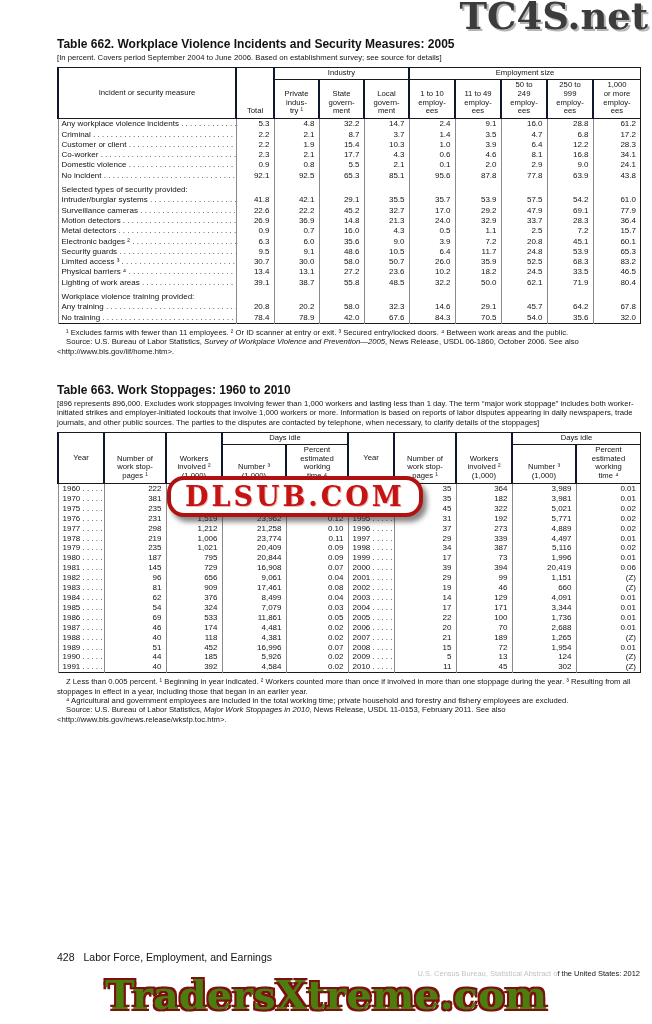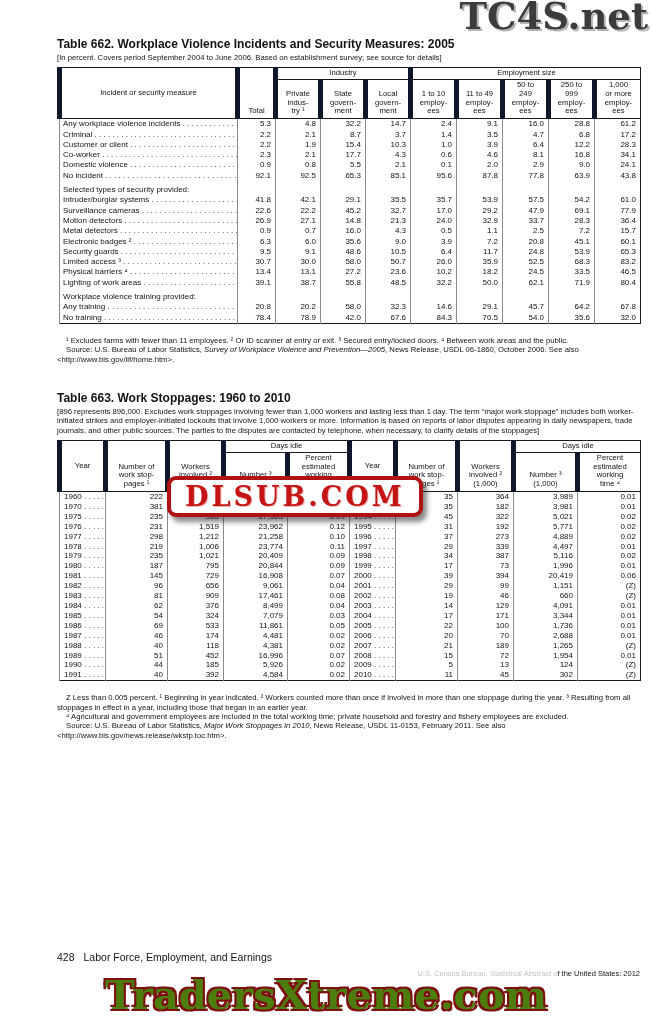--- a/index.html
+++ b/index.html
@@ -3,43 +3,43 @@
 <meta charset="utf-8">
 <style>
   html,body{margin:0;padding:0}
   body{background:#fff;font-family:"Liberation Sans","DejaVu Sans",sans-serif;color:#131313}
   .page{position:relative;width:652px;height:1024px;background:#fff;overflow:hidden}
   .content{position:absolute;left:57px;top:0;width:584px}
   .t-title{font-size:12px;font-weight:bold;margin:0;padding-top:37px}
   .t-title.second{padding-top:27px}
   .t-note{font-size:7.7px;line-height:9.3px;margin:2px 0 0 0}
   table.dtable{border-collapse:collapse;table-layout:fixed;width:100%;margin-top:5px;border:1px solid #1a1a1a}
-  .dtable th{font-weight:normal;font-size:7.7px;line-height:8.8px;text-align:center;padding:1px 1px;border-left:5px solid #0f172a;white-space:pre-line}
+  .dtable th{font-weight:normal;font-size:7.7px;line-height:8.8px;text-align:center;padding:1px 1px;border-left:2px solid #0f172a;white-space:pre-line}
   .dtable thead{border-bottom:1px solid #1a1a1a}
   .dtable th.grouphead{border-bottom:1px solid #1a1a1a;padding:1px 0;vertical-align:middle}
   .dtable th.stubhead{vertical-align:middle}
   .dtable th.totalhead,.dtable th.subhead{vertical-align:bottom;padding-bottom:2px}
   .dtable th.yearhead{vertical-align:middle}
   .dtable td{font-size:8px;padding:0;border-left:1px solid #8a8a8a;overflow:hidden}
   .t662 td{line-height:10.3px}
   .t663 td{line-height:9.9px}
   .dtable td.num{text-align:right;padding-right:4px}
   .dtable td.stub{text-align:left;padding-left:3px;white-space:nowrap}
   .dtable td.year{text-align:right;padding-left:4px;white-space:nowrap}
   .leader{white-space:nowrap;overflow:hidden}
   .leader::after{content:" . . . . . . . . . . . . . . . . . . . . . . . . . . . . . . . . . . . . . . . . . . . . . . . . . . . . . . . ."}
   td.indent{padding-left:12px}
   tr.section-row td{padding-top:4px}
   .fn{font-size:7.7px;line-height:9.4px;margin:0;text-indent:9px}
-  .fn.first{margin-top:12px}
+  .fn.first{margin-top:4px}
   .footer-line{position:absolute;left:57px;top:951px;font-size:10.5px}
   .footer-line .pageno{margin-right:9px}
   .census{position:absolute;right:12px;top:969px;font-size:7.5px}
   .wm-top{position:absolute;top:-6px;right:4px;font-family:"DejaVu Serif",serif;font-weight:bold;font-size:37px;color:#3c3c3c;text-shadow:2px 2px 0 rgba(120,120,120,.55);z-index:9}
-  .wm-mid{position:absolute;left:167px;top:476px;z-index:9;background:#fff;border:4px solid #b01212;border-radius:9px;padding:1px 14px;box-shadow:4px 5px 5px rgba(40,40,40,.55);font-family:"DejaVu Serif",serif;font-weight:bold;font-size:27px;letter-spacing:3px;color:#c41414;text-shadow:1px 1px 0 #f2b8b8}
+  .wm-mid{position:absolute;left:167px;top:476px;z-index:9;background:#fff;border:4px solid #b01212;border-radius:17px;padding:1px 14px;box-shadow:4px 5px 5px rgba(40,40,40,.55);font-family:"DejaVu Serif",serif;font-weight:bold;font-size:27px;letter-spacing:3px;color:#c41414;text-shadow:1px 1px 0 #f2b8b8}
   .wm-bottom{position:absolute;left:50%;transform:translateX(-50%);top:971px;z-index:10;font-family:"DejaVu Serif",serif;font-weight:bold;font-size:40px;white-space:nowrap;color:#4d7c0f;background:rgba(255,255,255,.72);padding:0 10px;text-shadow:-2px -2px 0 #7c1010,2px -2px 0 #7c1010,-2px 2px 0 #7c1010,2px 2px 0 #7c1010}
 </style>
 </head>
 <body>
 
 <div class="page">
 
   <div class="content">
 
     <p class="t-title">Table 662. Workplace Violence Incidents and Security Measures: 2005</p>
@@ -200,21 +200,21 @@
             <td class="num">32.7</td>
             <td class="num">17.0</td>
             <td class="num">29.2</td>
             <td class="num">47.9</td>
             <td class="num">69.1</td>
             <td class="num">77.9</td>
           </tr>
           <tr>
             <td class="stub leader indent"><span>Motion detectors</span></td>
             <td class="num">26.9</td>
-            <td class="num">27.1</td>
+            <td class="num">36.9</td>
             <td class="num">14.8</td>
             <td class="num">21.3</td>
             <td class="num">24.0</td>
             <td class="num">32.9</td>
             <td class="num">33.7</td>
             <td class="num">28.3</td>
             <td class="num">36.4</td>
           </tr>
           <tr>
             <td class="stub leader indent"><span>Metal detectors</span></td>

